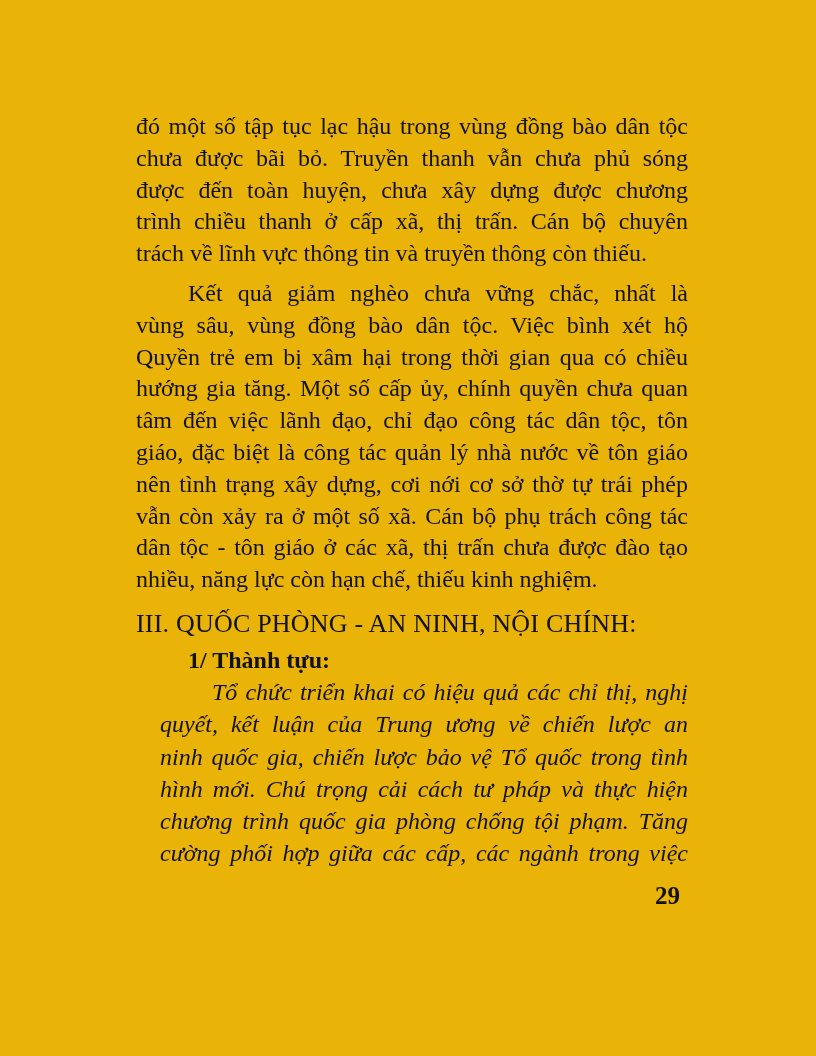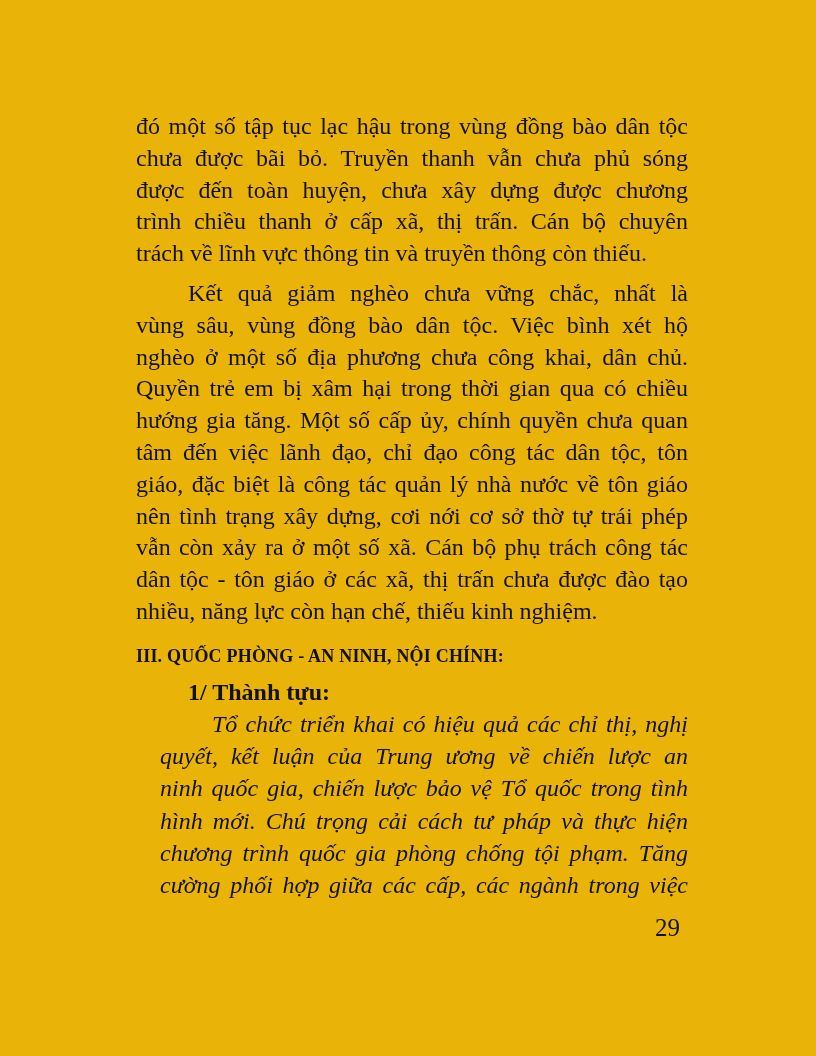--- a/index.html
+++ b/index.html
@@ -33,64 +33,63 @@
   .ln-last {
     text-align: justify;
     text-align-last: left;
   }
   .ln-indent {
     text-indent: 52px;
   }
   .para-2 { margin-top: 8px; }
   .heading {
     margin: 10px 0 0 0;
-    font-size: 18px;
+    font-size: 26px;
     line-height: 36px;
-    font-weight: bold;
+    font-weight: normal;
     letter-spacing: 0.2px;
   }
   .subheading {
     margin: 2px 0 0 0;
     font-size: 24px;
     line-height: 32px;
     font-weight: bold;
     padding-left: 52px;
   }
   .para-3 {
     margin-top: 0;
     font-style: italic;
     line-height: 32.3px;
     margin-left: 24px;
   }
   .page-number {
     margin-top: 12px;
     text-align: right;
     padding-right: 8px;
     font-size: 25px;
-    font-weight: normal;
+    font-weight: bold;
   }
 </style>
 </head>
 <body>
 
 <div class="page">
   <div class="column">
 
     <section class="para para-1">
       <div class="ln">đó một số tập tục lạc hậu trong vùng đồng bào dân tộc</div>
       <div class="ln">chưa được bãi bỏ. Truyền thanh vẫn chưa phủ sóng</div>
       <div class="ln">được đến toàn huyện, chưa xây dựng được chương</div>
       <div class="ln">trình chiều thanh ở cấp xã, thị trấn. Cán bộ chuyên</div>
       <div class="ln-last">trách về lĩnh vực thông tin và truyền thông còn thiếu.</div>
     </section>
 
     <section class="para para-2">
       <div class="ln ln-indent">Kết quả giảm nghèo chưa vững chắc, nhất là</div>
       <div class="ln">vùng sâu, vùng đồng bào dân tộc. Việc bình xét hộ</div>
-      <div class="ln">nghèo ở một số địa phương chưa công khai, dân chủ.</div>
       <div class="ln">Quyền trẻ em bị xâm hại trong thời gian qua có chiều</div>
       <div class="ln">hướng gia tăng. Một số cấp ủy, chính quyền chưa quan</div>
       <div class="ln">tâm đến việc lãnh đạo, chỉ đạo công tác dân tộc, tôn</div>
       <div class="ln">giáo, đặc biệt là công tác quản lý nhà nước về tôn giáo</div>
       <div class="ln">nên tình trạng xây dựng, cơi nới cơ sở thờ tự trái phép</div>
       <div class="ln">vẫn còn xảy ra ở một số xã. Cán bộ phụ trách công tác</div>
       <div class="ln">dân tộc - tôn giáo ở các xã, thị trấn chưa được đào tạo</div>
       <div class="ln-last">nhiều, năng lực còn hạn chế, thiếu kinh nghiệm.</div>
     </section>
 

